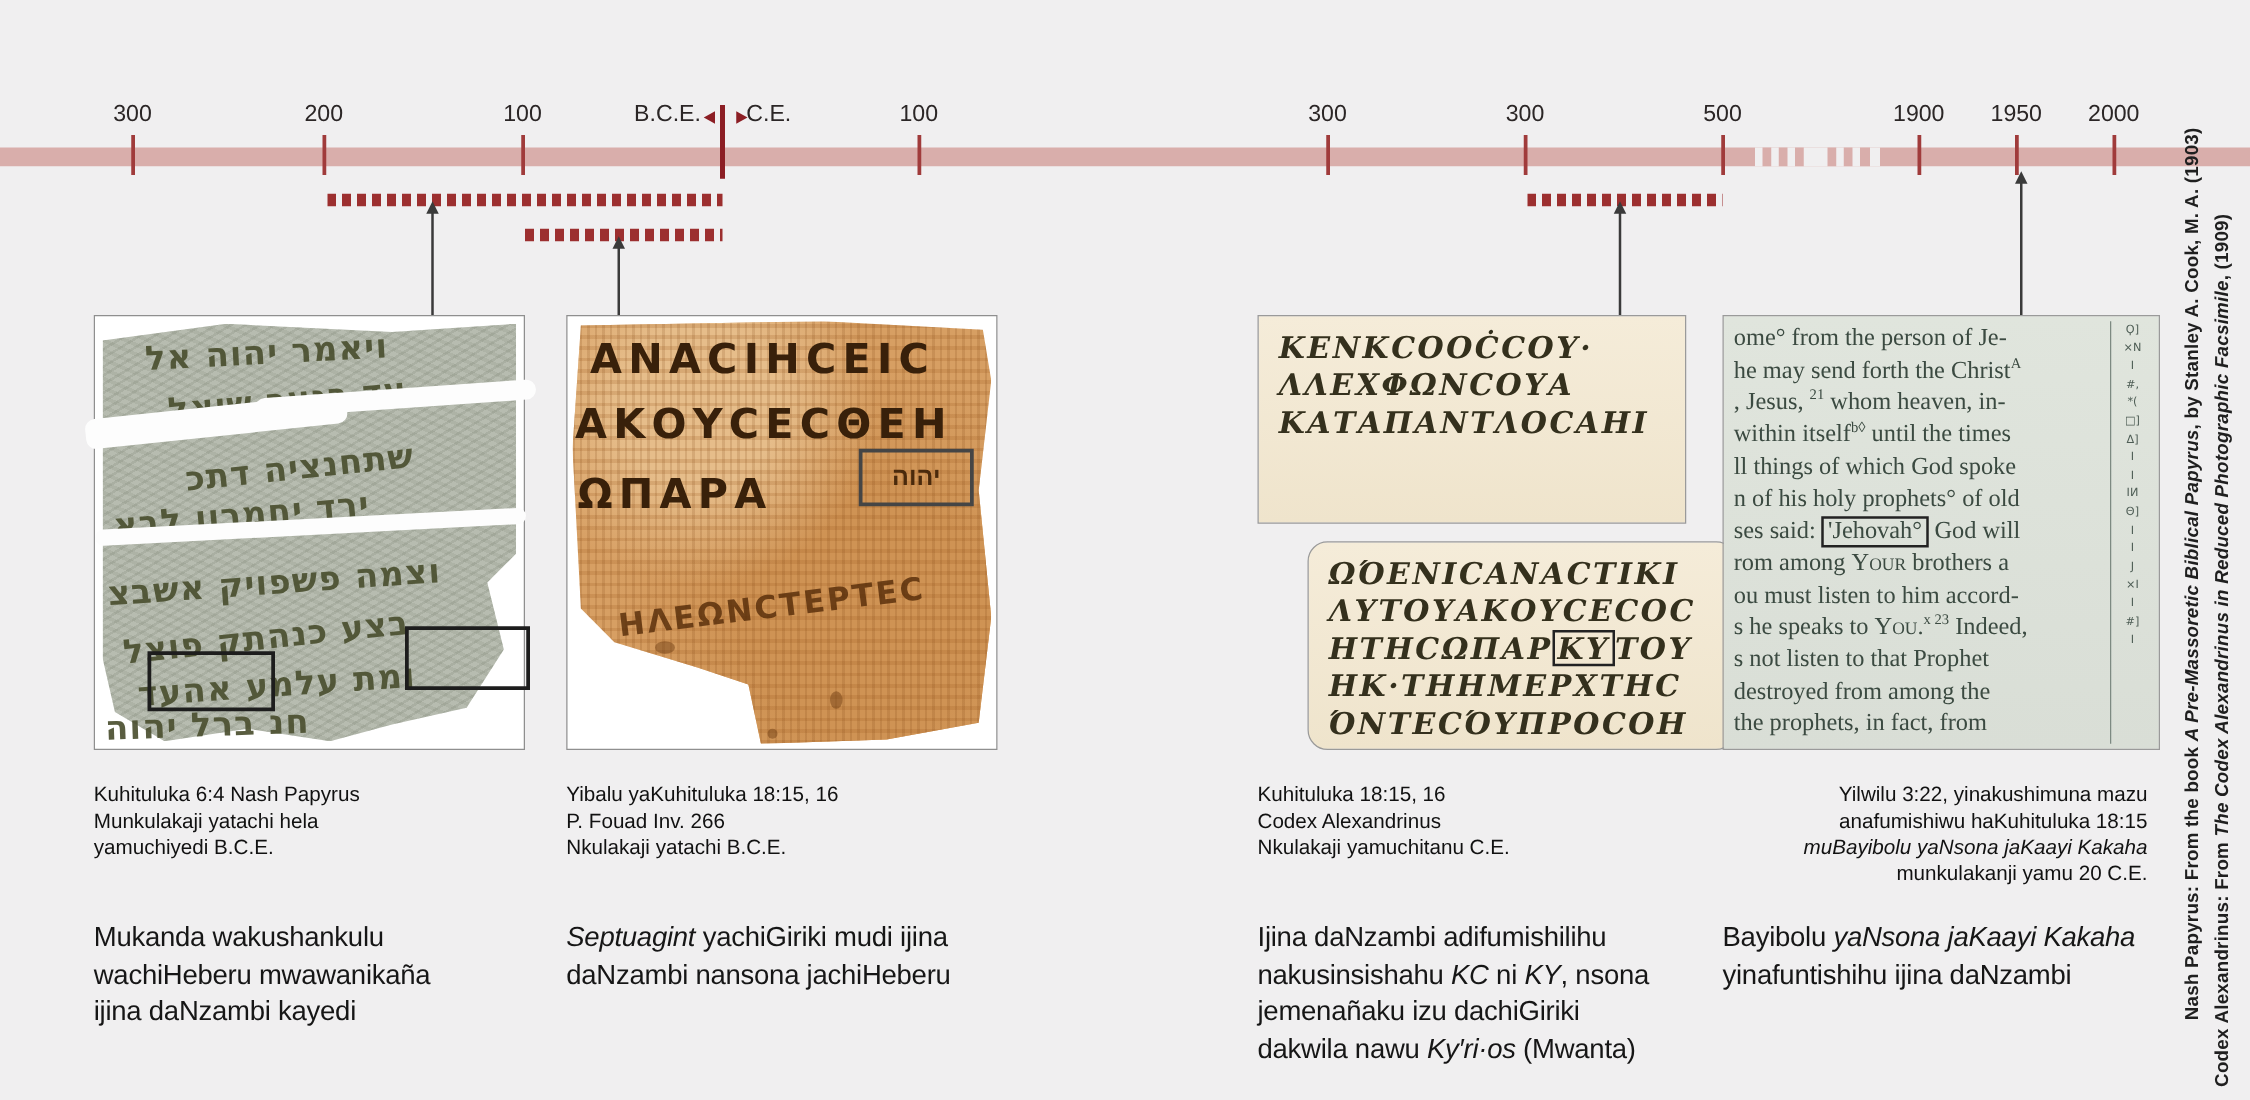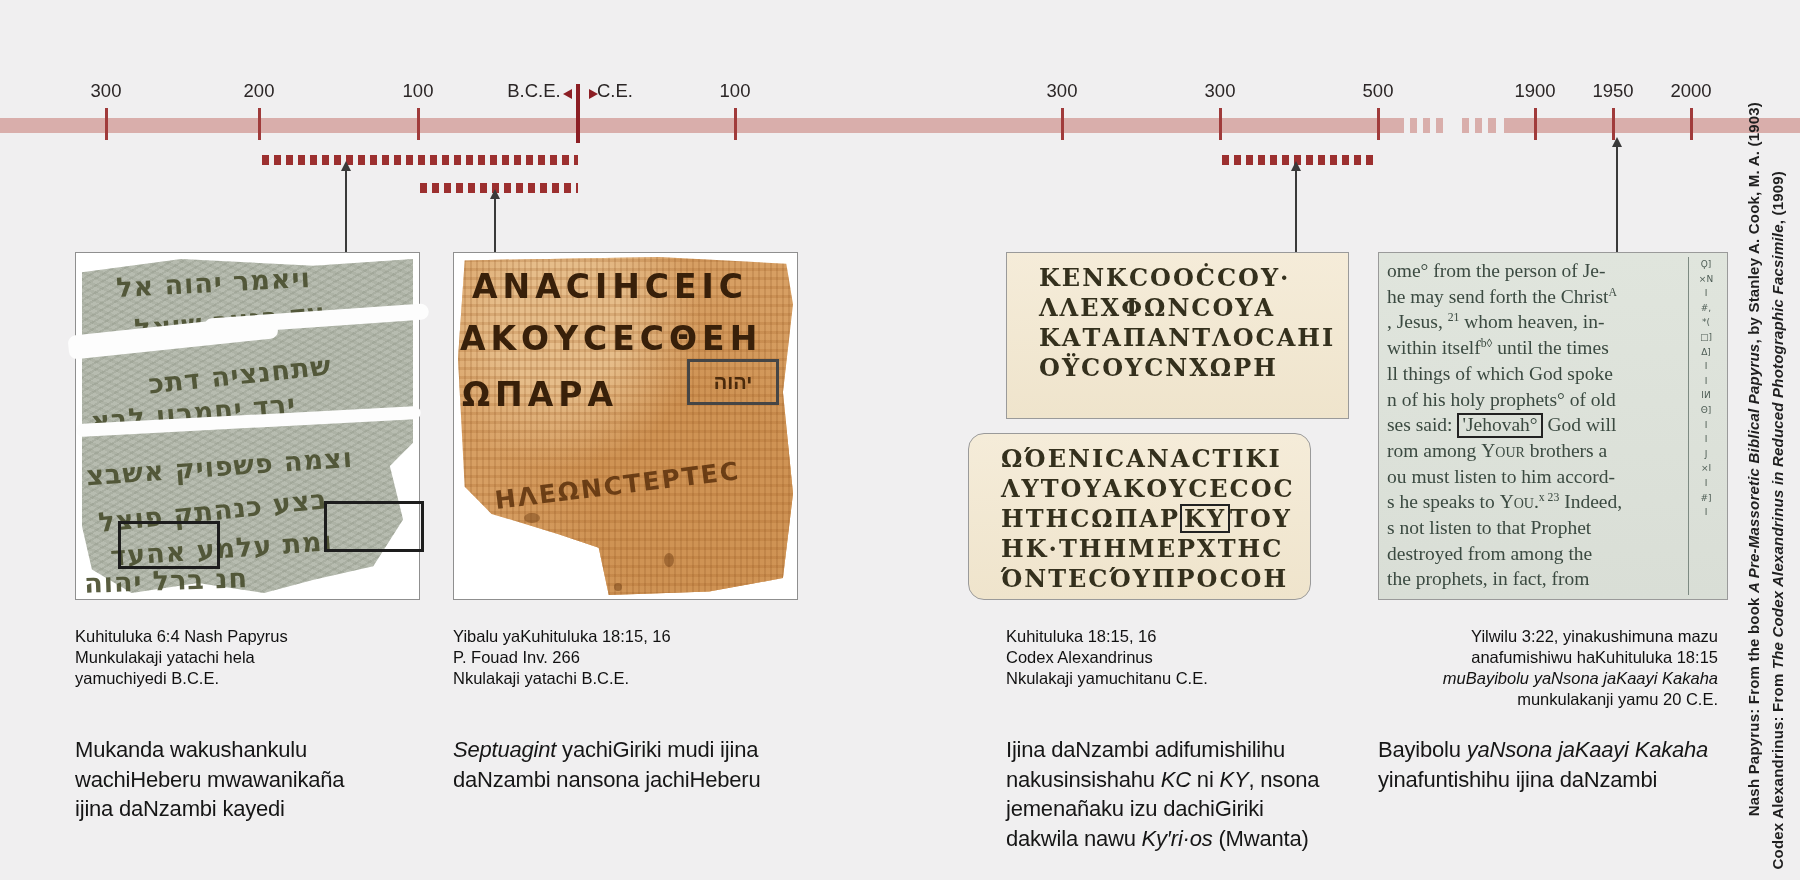--- a/index.html
+++ b/index.html
@@ -56,21 +56,21 @@
   }
   .grk-line{font-family:"DejaVu Sans",sans-serif;font-weight:bold;font-size:33px;color:#38200a;
     letter-spacing:5px;white-space:nowrap;}
   #fouad-faint{font-family:"DejaVu Sans",sans-serif;font-weight:bold;font-size:25px;color:rgba(84,42,8,.8);
     letter-spacing:2px;transform:rotate(-7deg);white-space:nowrap;}
   #tetra-box{border:3px solid #454545;width:86px;height:40px;text-align:center;}
   #tetra-box span{font-family:Liberation Sans, sans-serif;font-size:20px;font-weight:bold;color:#4a2a0c;line-height:40px;}
   .blotch{background:#6b3a10;border-radius:50%;opacity:.45;}
   
   .codex{background:linear-gradient(180deg,#f5ecd9,#efe4cc);border:1px solid #9a9a9a;box-sizing:border-box;
-    padding:10px 0 0 32px;overflow:hidden;}
+    padding:10px 0 0 16px;overflow:hidden;font-style:italic;}
   .codex .ln{font-family:"DejaVu Serif",serif;font-weight:bold;font-size:24px;line-height:30px;
     color:#34301d;letter-spacing:2px;white-space:nowrap;}
   .codex .bx{border-width:2.5px;padding:0 2px;}
   
   #asv{background:linear-gradient(180deg,#e0e5dd,#d9ded6);border:1px solid #9a9a9a;box-sizing:border-box;overflow:hidden;}
   #asv-text{left:8px;top:5px;width:292px;font-family:"Liberation Serif",serif;font-size:19.5px;
     line-height:25.7px;color:#3b4a41;white-space:nowrap;}
   #asv-margin{right:4px;top:4px;width:34px;bottom:4px;border-left:1px solid #7d8a82;
     font-family:"DejaVu Sans",sans-serif;font-size:9px;line-height:14.6px;color:#4e5d55;
     text-align:center;overflow:hidden;}
@@ -171,23 +171,22 @@
   <div id="fouad-faint" class="abs" style="left:40px;top:218px;">ΗΛΕΩΝCΤΕΡΤΕC</div>
   <div class="abs blotch" style="left:70px;top:260px;width:16px;height:10px;"></div>
   <div class="abs blotch" style="left:210px;top:300px;width:10px;height:14px;"></div>
   <div class="abs blotch" style="left:160px;top:330px;width:8px;height:8px;"></div>
 </div>
 
 <div class="abs codex" style="left:1006px;top:252px;width:343px;height:167px;">
     <div class="ln"><span>ΚΕΝΚCΟΟĊCΟΥ·</span></div>
     <div class="ln"><span>ΛΛΕΧΦΩΝCΟΥΑ</span></div>
     <div class="ln"><span>ΚΑΤΑΠΑΝΤΛΟCΑΗΙ</span></div>
-    <div class="ln"><span>ΟΫCΟΥCΝΧΩΡΗ</span></div>
-  </div>
-<div class="abs codex" style="left:968px;top:433px;width:343px;height:167px;border-radius:16px;">
+  </div>
+<div class="abs codex" style="left:1046px;top:433px;width:343px;height:167px;border-radius:16px;">
     <div class="ln"><span>ΩΌΕΝΙCΑΝΑCΤΙΚΙ</span></div>
     <div class="ln"><span>ΛΥΤΟΥΑΚΟΥCΕCΟC</span></div>
     <div class="ln"><span>ΗΤΗCΩΠΑΡ</span><span class="bx">ΚΥ</span><span>ΤΟΥ</span></div>
     <div class="ln"><span>ΗΚ·ΤΗΗΜΕΡΧΤΗC</span></div>
     <div class="ln"><span>ΌΝΤΕCΌΥΠΡΟCΟΗ</span></div>
   </div>
 
 <div id="asv" class="abs" style="left:1378px;top:252px;width:350px;height:348px;">
   <div id="asv-text" class="abs">
       <div class="ln"><span>ome° from the person of Je-</span></div>

